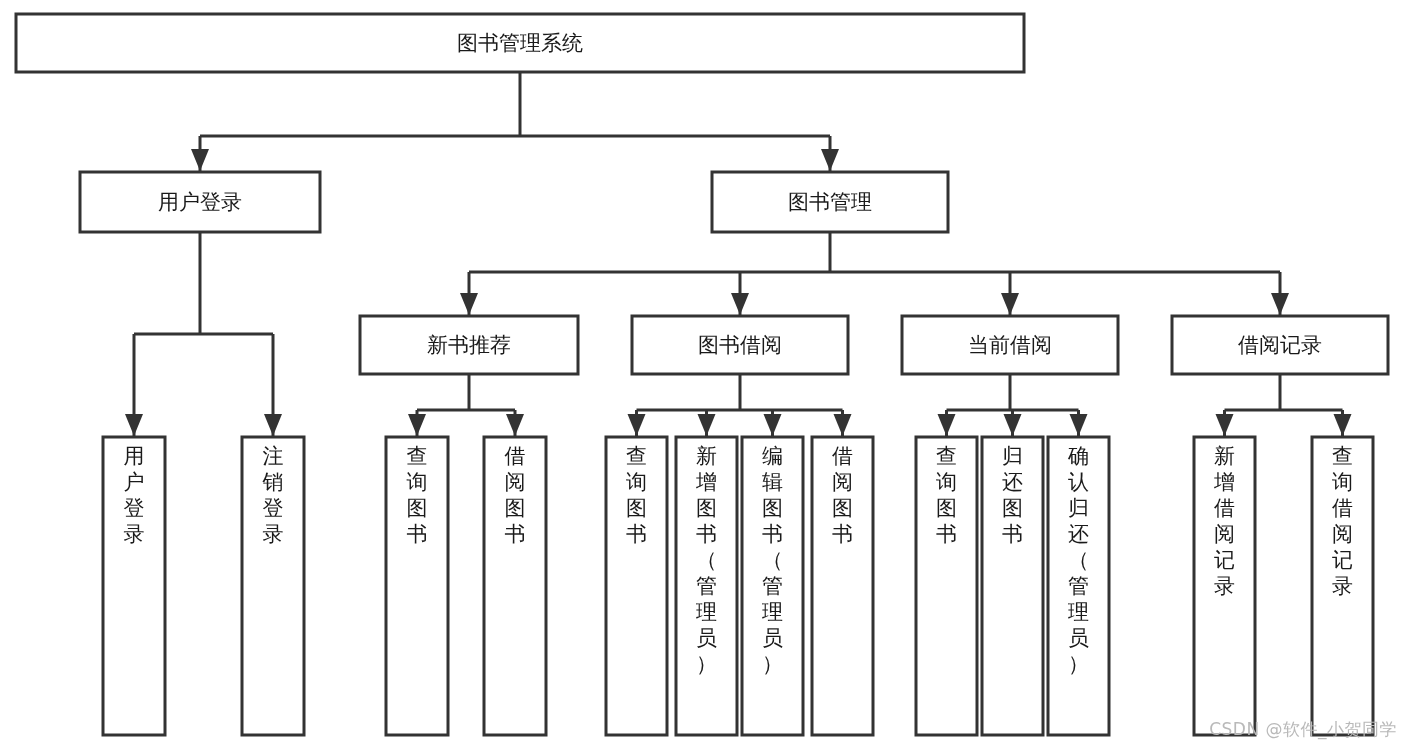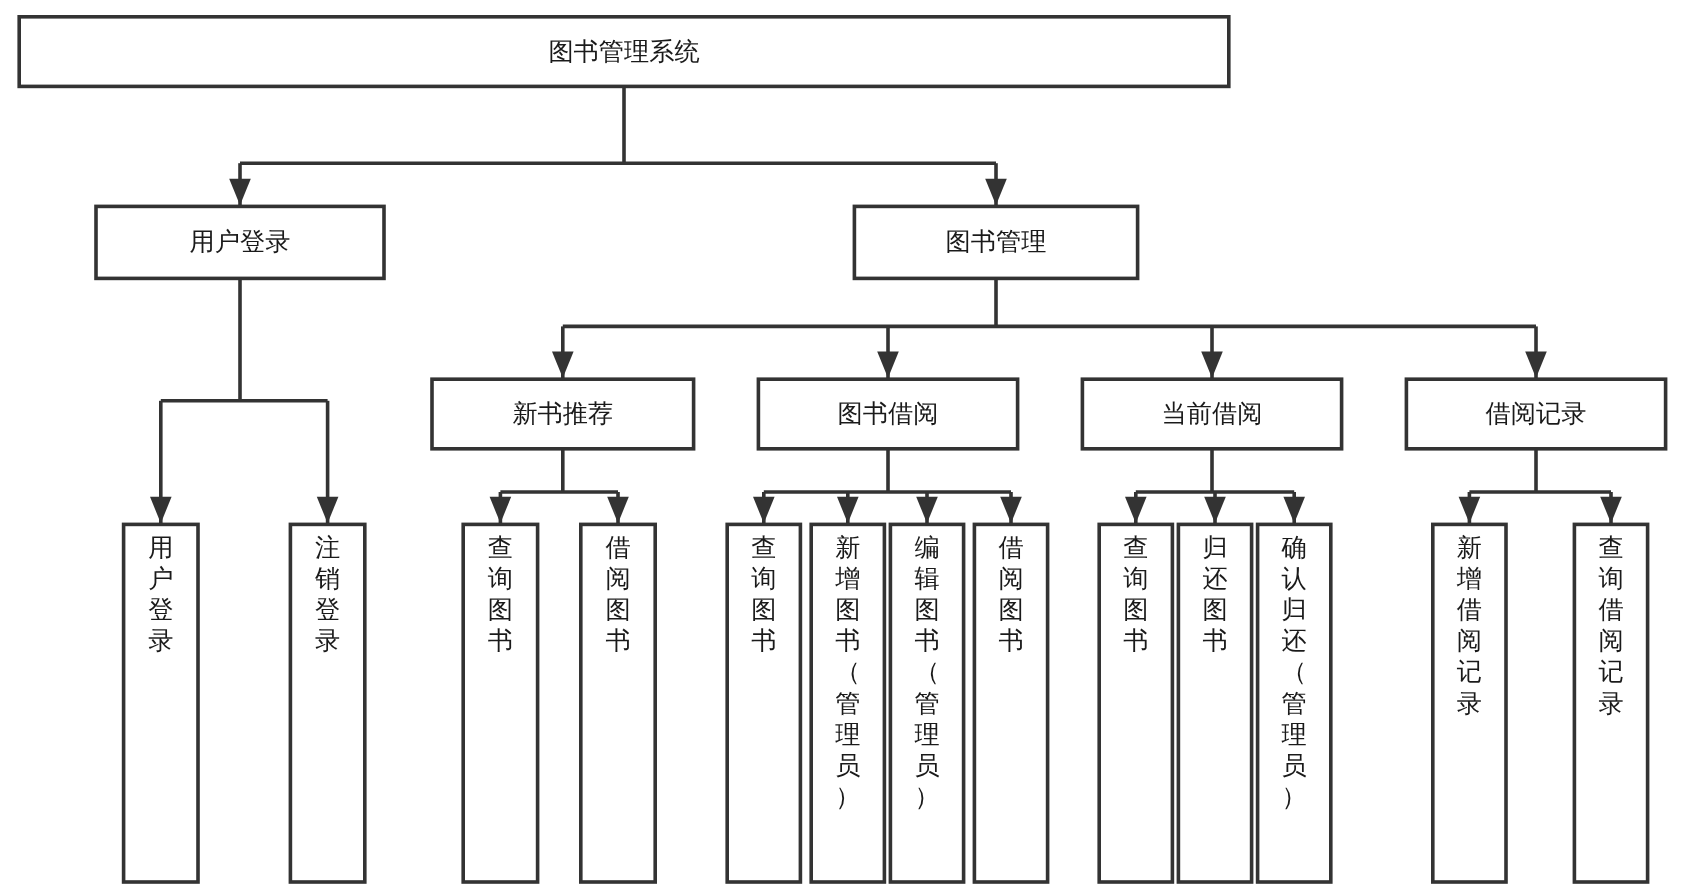--- a/index.html
+++ b/index.html
@@ -201,13 +201,14 @@
         <g>
           <rect x="1194" y="437" width="61" height="298" class="node-box"></rect>
           <text x="1224.5" y="463" class="node-label-v" text-anchor="middle"><tspan x="1224.5" dy="0">新</tspan><tspan x="1224.5" dy="26">增</tspan><tspan x="1224.5" dy="26">借</tspan><tspan x="1224.5" dy="26">阅</tspan><tspan x="1224.5" dy="26">记</tspan><tspan x="1224.5" dy="26">录</tspan></text>
         </g>
         <g>
           <rect x="1312" y="437" width="61" height="298" class="node-box"></rect>
           <text x="1342.5" y="463" class="node-label-v" text-anchor="middle"><tspan x="1342.5" dy="0">查</tspan><tspan x="1342.5" dy="26">询</tspan><tspan x="1342.5" dy="26">借</tspan><tspan x="1342.5" dy="26">阅</tspan><tspan x="1342.5" dy="26">记</tspan><tspan x="1342.5" dy="26">录</tspan></text>
         </g>
       </g>
   </svg>
+  <div class="watermark">CSDN @软件_小贺同学</div>
 </div>
 
 </body></html>

